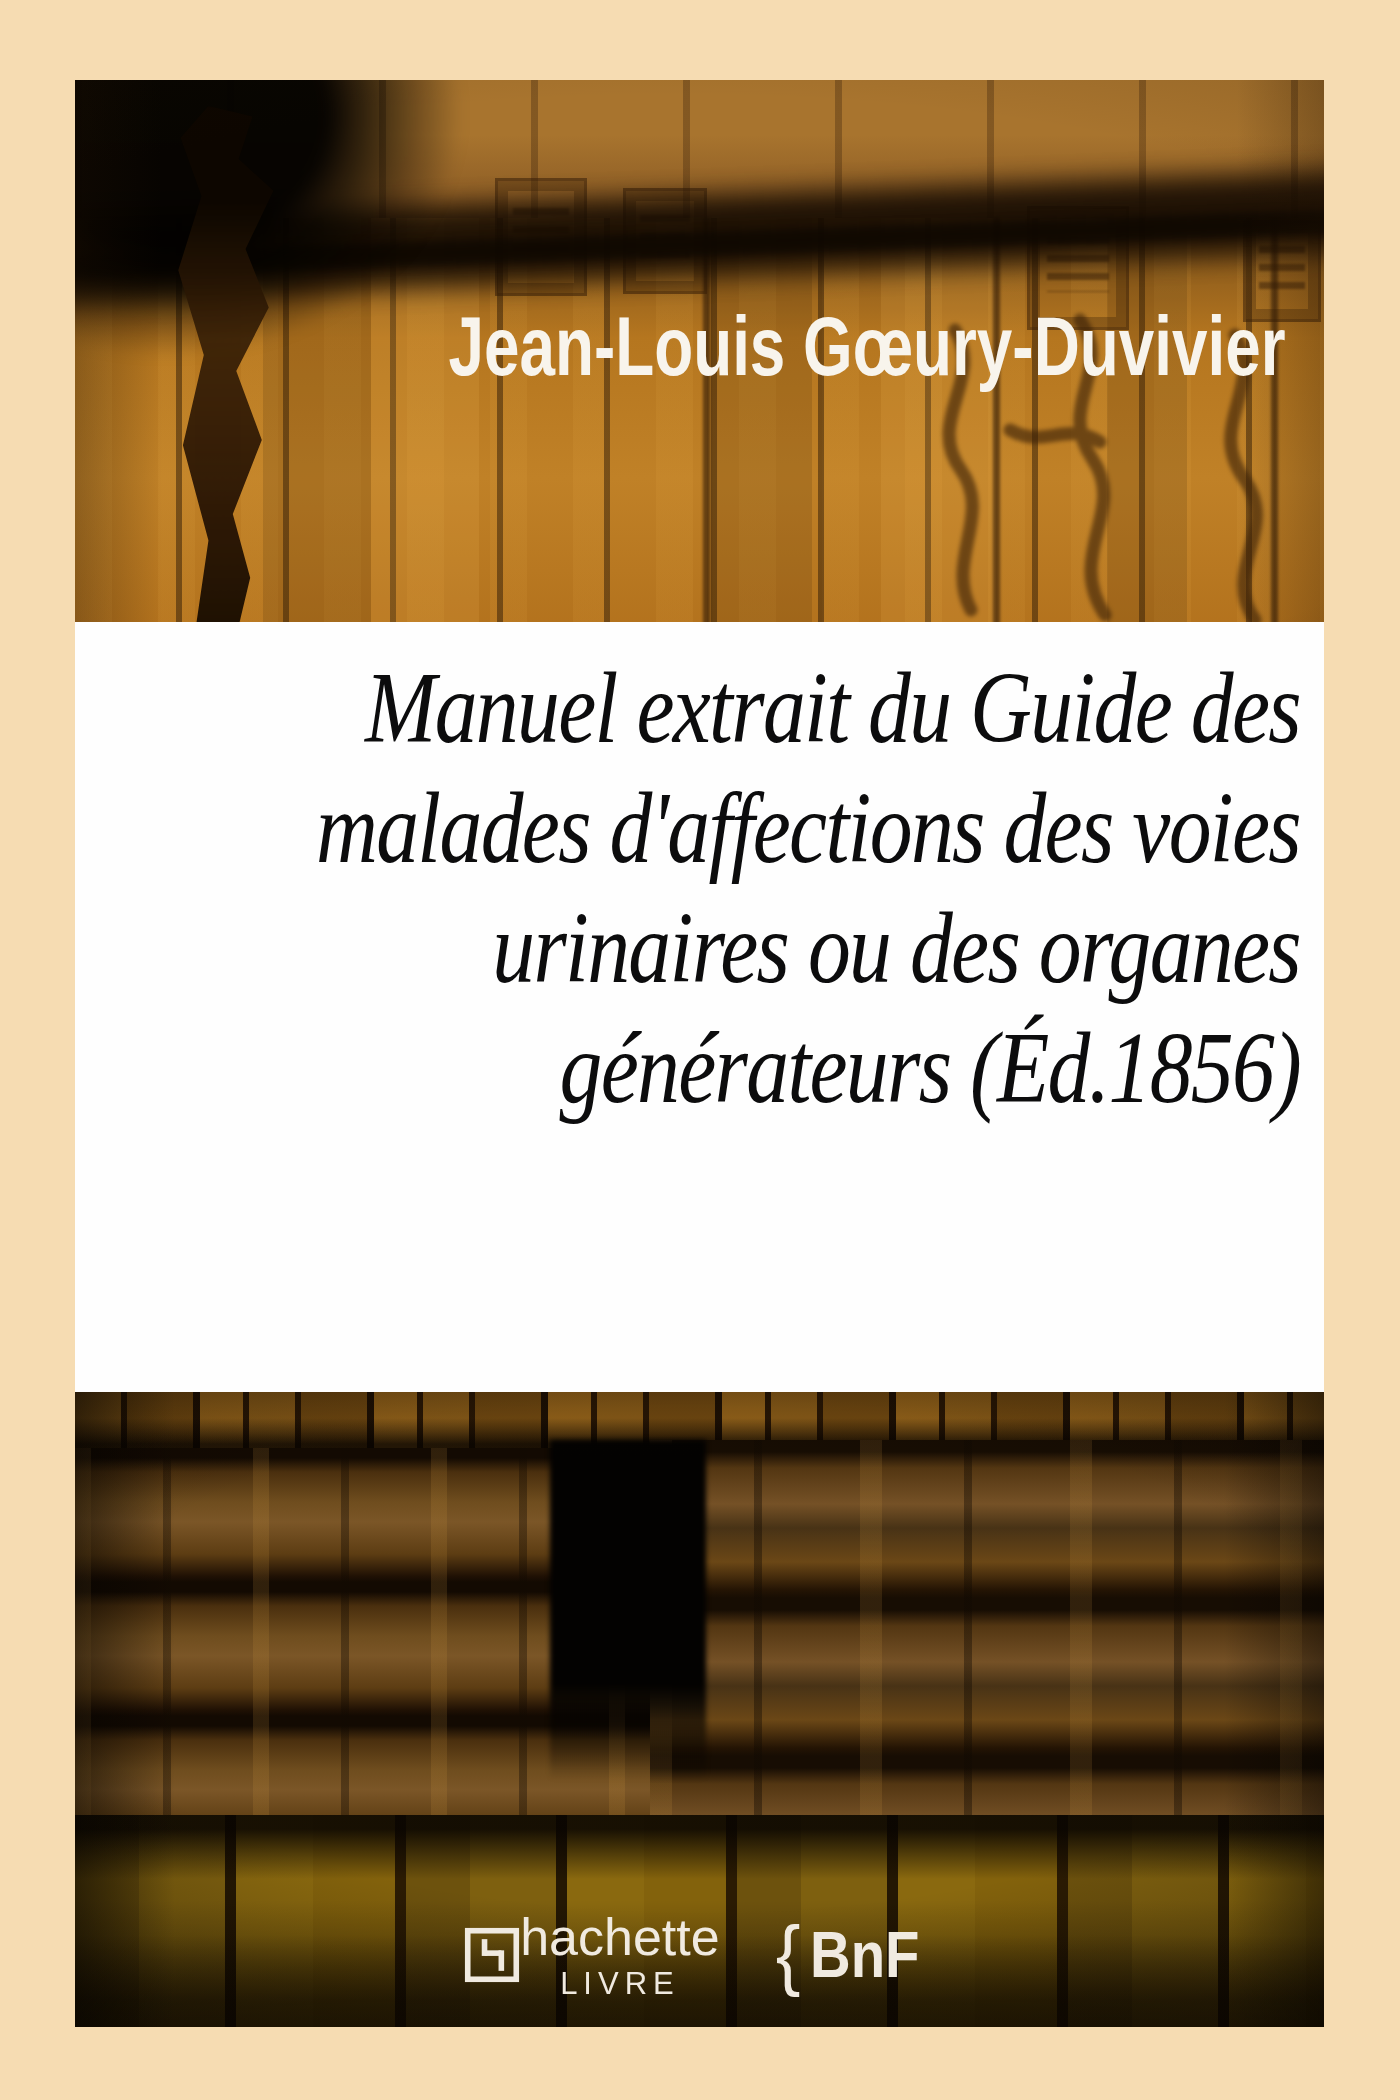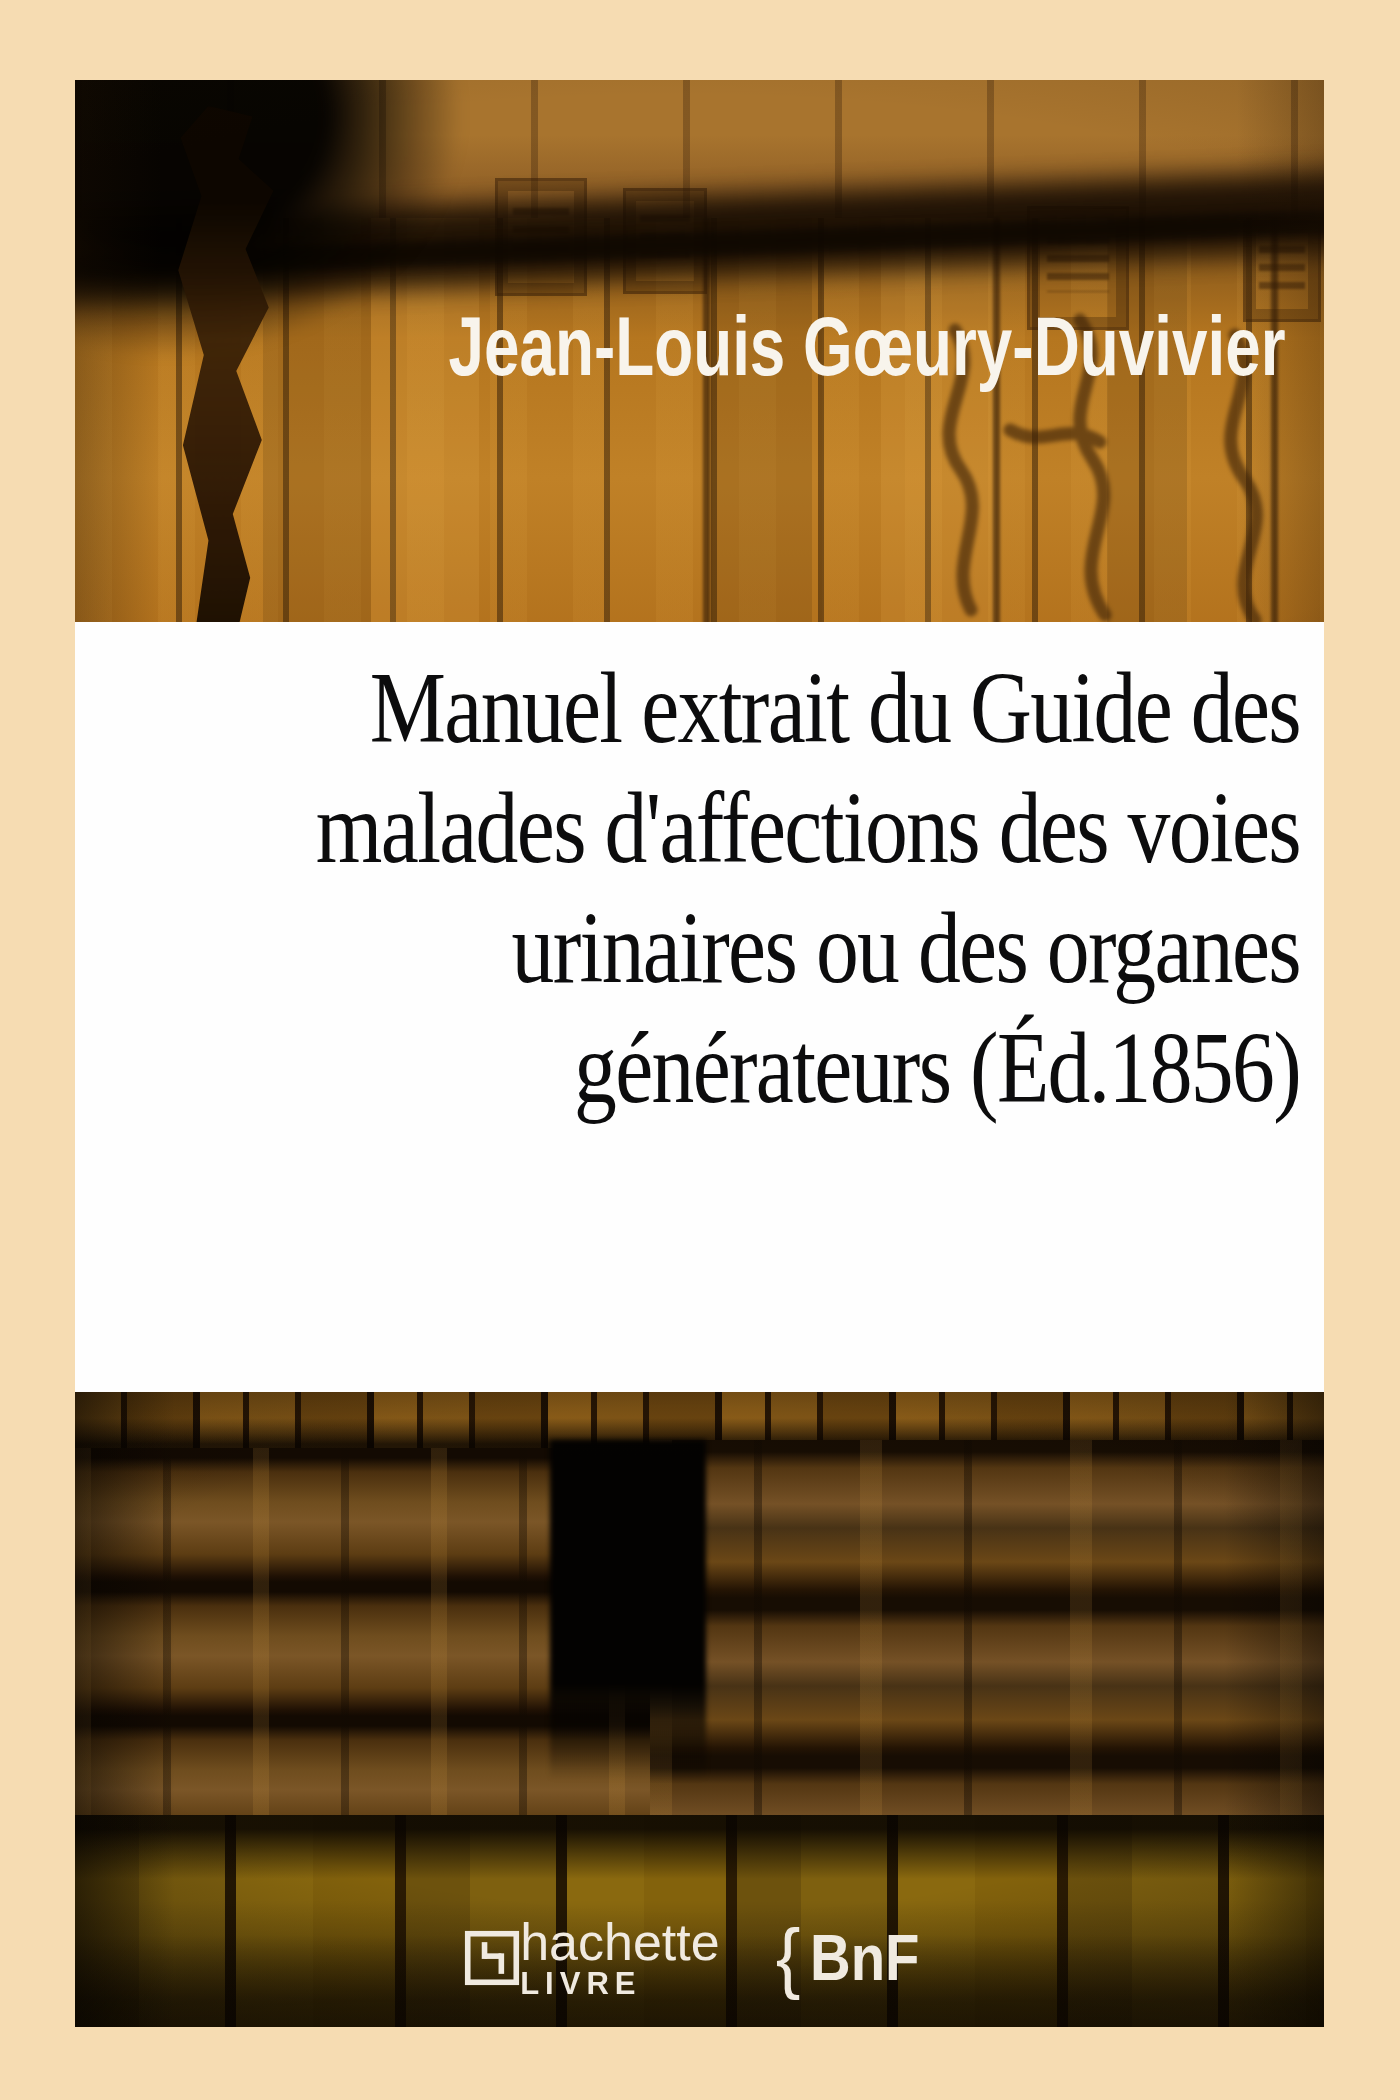--- a/index.html
+++ b/index.html
@@ -35,21 +35,21 @@
     background:radial-gradient(ellipse at 35% 30%, rgba(2,1,0,.97) 38%, rgba(2,1,0,0) 70%);filter:blur(7px);}
   .tp-torn{left:94px;top:26px;width:116px;height:530px;filter:blur(1px);opacity:.94;
     background:linear-gradient(180deg,#0e0701 0 18%,#3a2108 44%,#2a1605 72%,#140a02 100%);
     clip-path:polygon(34% 0,72% 2%,60% 10%,90% 16%,66% 27%,86% 38%,58% 50%,80% 63%,55% 77%,70% 89%,58% 100%,22% 100%,34% 82%,12% 64%,30% 47%,8% 31%,28% 17%,10% 6%);}
   .tp-vignette{inset:0;background:
       linear-gradient(90deg, rgba(30,16,3,.32), rgba(0,0,0,0) 7% 93%, rgba(30,16,3,.26)),
       radial-gradient(ellipse 120% 95% at 48% 58%, rgba(0,0,0,0) 58%, rgba(32,17,3,.28) 100%);}
   .author{right:38px;top:218px;white-space:nowrap;color:#f8f4ec;font-weight:700;
     font-size:84px;letter-spacing:0px;transform:scaleX(.76);transform-origin:100% 50%;}
   
-  .band{top:622px;height:770px;background:#fefefe;text-align:right;padding:26px 24px 0 0;box-sizing:border-box;}
+  .band{top:622px;height:770px;background:#fefefe;text-align:right;padding:26px 24px 0 0;box-sizing:border-box;font-style:italic;}
   .title-line{font-family:"Liberation Serif",serif;color:#0c0c0d;font-size:102px;line-height:120px;
     letter-spacing:-2px;transform:scaleX(.84);transform-origin:100% 50%;white-space:nowrap;}
   
   .photo-bottom{top:1392px;height:635px;background:#30200b;}
   .bp-topstrip{left:0;right:0;top:0;height:58px;
     background:
       linear-gradient(180deg, rgba(0,0,0,0) 0 26px, rgba(5,2,0,.8) 52px 58px),
       repeating-linear-gradient(90deg,#94631a 0 46px,#2b1805 46px 52px,#7a4f12 52px 118px,#1f1104 118px 125px,#a06b1c 125px 168px,#2b1805 168px 174px);}
   .bp-left{left:0;width:46%;top:56px;height:376px;
     background:
@@ -69,21 +69,21 @@
   .bp-vignette{inset:0;background:
       linear-gradient(90deg, rgba(4,2,0,.55), rgba(4,2,0,0) 8% 92%, rgba(4,2,0,.45)),
       linear-gradient(180deg, rgba(10,5,1,.28), rgba(0,0,0,0) 10% 80%, rgba(6,3,0,.5)),
       radial-gradient(ellipse 92% 72% at 50% 42%, rgba(0,0,0,0) 55%, rgba(8,4,1,.42) 100%);}
   
   .logos{left:0;right:0;bottom:28px;display:flex;justify-content:center;align-items:center;gap:56px;color:#f0eae0;}
   .hachette{display:flex;align-items:center;}
   .hachette svg{display:block;}
   .h-txt{display:flex;flex-direction:column;line-height:1;}
   .h-word{font-size:52px;font-weight:400;letter-spacing:0;}
-  .h-sub{font-size:31px;font-weight:700;letter-spacing:6px;}
+  .h-sub{font-size:31px;font-weight:400;letter-spacing:6px;margin-top:5px;text-align:center;}
   .bnf{display:flex;align-items:center;gap:10px;}
   .bnf-brace{font-size:74px;font-weight:400;transform:scaleY(1.05);line-height:1;}
   .bnf-word{font-size:64px;font-weight:700;letter-spacing:0;transform:scaleX(.88);transform-origin:0 50%;}
 </style>
 </head>
 <body>
 
 <div class="cover">
 
   <div class="photo photo-top">

